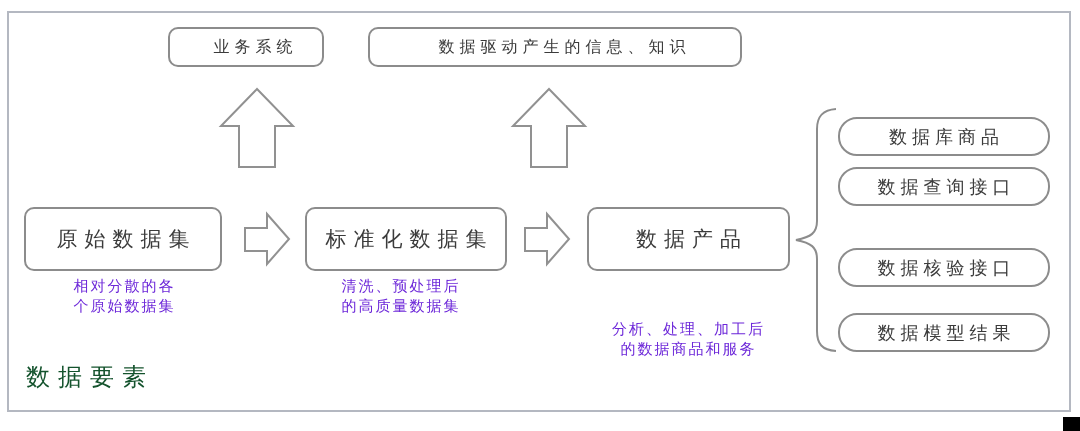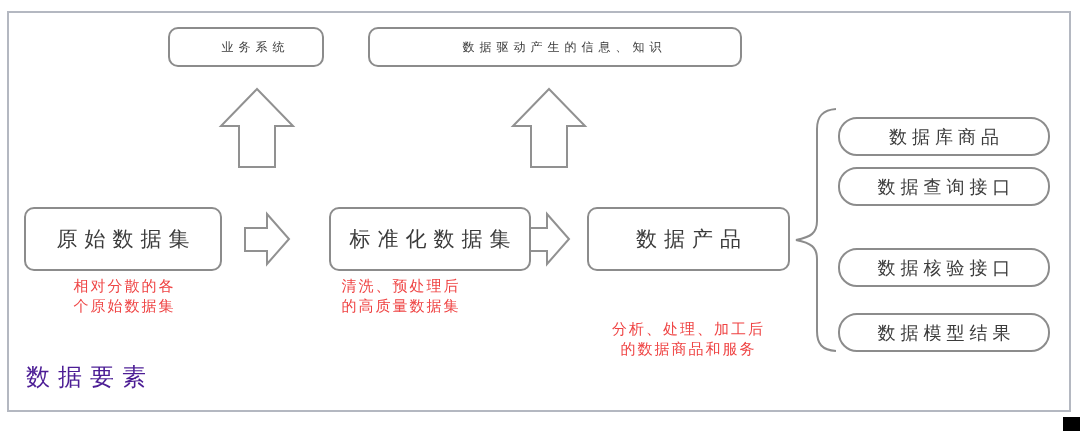--- a/index.html
+++ b/index.html
@@ -29,55 +29,55 @@
     border: 2px solid #8c8c8c;
     border-radius: 10px;
     background: #ffffff;
     display: flex;
     align-items: center;
     justify-content: center;
     color: #3b3b3b;
     box-sizing: border-box;
     white-space: nowrap;
   }
-  .top-box   { top: 27px; height: 40px; font-size: 12px; letter-spacing: 5px; padding-left: 19px; }
+  .top-box   { top: 27px; height: 40px; font-size: 16px; letter-spacing: 5px; padding-left: 19px; }
   .mid-box   { top: 207px; height: 64px; font-size: 21px; letter-spacing: 7px; padding-left: 7px; }
   .out-box   { left: 838px; width: 212px; height: 39px; border-radius: 19px; font-size: 18px; letter-spacing: 5px; padding-left: 5px; }
 
   .top-box-1 { left: 168px; width: 156px; }
   .top-box-2 { left: 368px; width: 374px; }
   .mid-box-1 { left: 24px;  width: 198px; }
-  .mid-box-2 { left: 305px; width: 202px; margin-left: 24px; }
+  .mid-box-2 { left: 305px; width: 202px; }
   .mid-box-3 { left: 587px; width: 203px; }
   .out-box-1 { top: 117px; }
   .out-box-2 { top: 167px; }
   .out-box-3 { top: 248px; }
   .out-box-4 { top: 313px; }
 
   .desc {
     position: absolute;
     top: 276px;
     text-align: center;
     font-size: 15px;
     line-height: 20px;
     letter-spacing: 2px;
-    color: #ef4444;
+    color: #6d28d9;
   }
   .desc-1 { left: 24px;  width: 201px; }
   .desc-2 { left: 300px; width: 202px; }
   .desc-3 { left: 577px; width: 223px; top: 279px; margin-top: 40px; }
   .desc span { display: block; }
 
   .diagram-title {
     position: absolute;
     left: 26px;
     top: 361px;
     font-size: 24px;
     letter-spacing: 8px;
-    color: #4c1d95;
+    color: #14532d;
   }
   .svg-overlay {
     position: absolute;
     left: 0;
     top: 0;
     width: 1080px;
     height: 431px;
     pointer-events: none;
   }
   .cursor-block {

